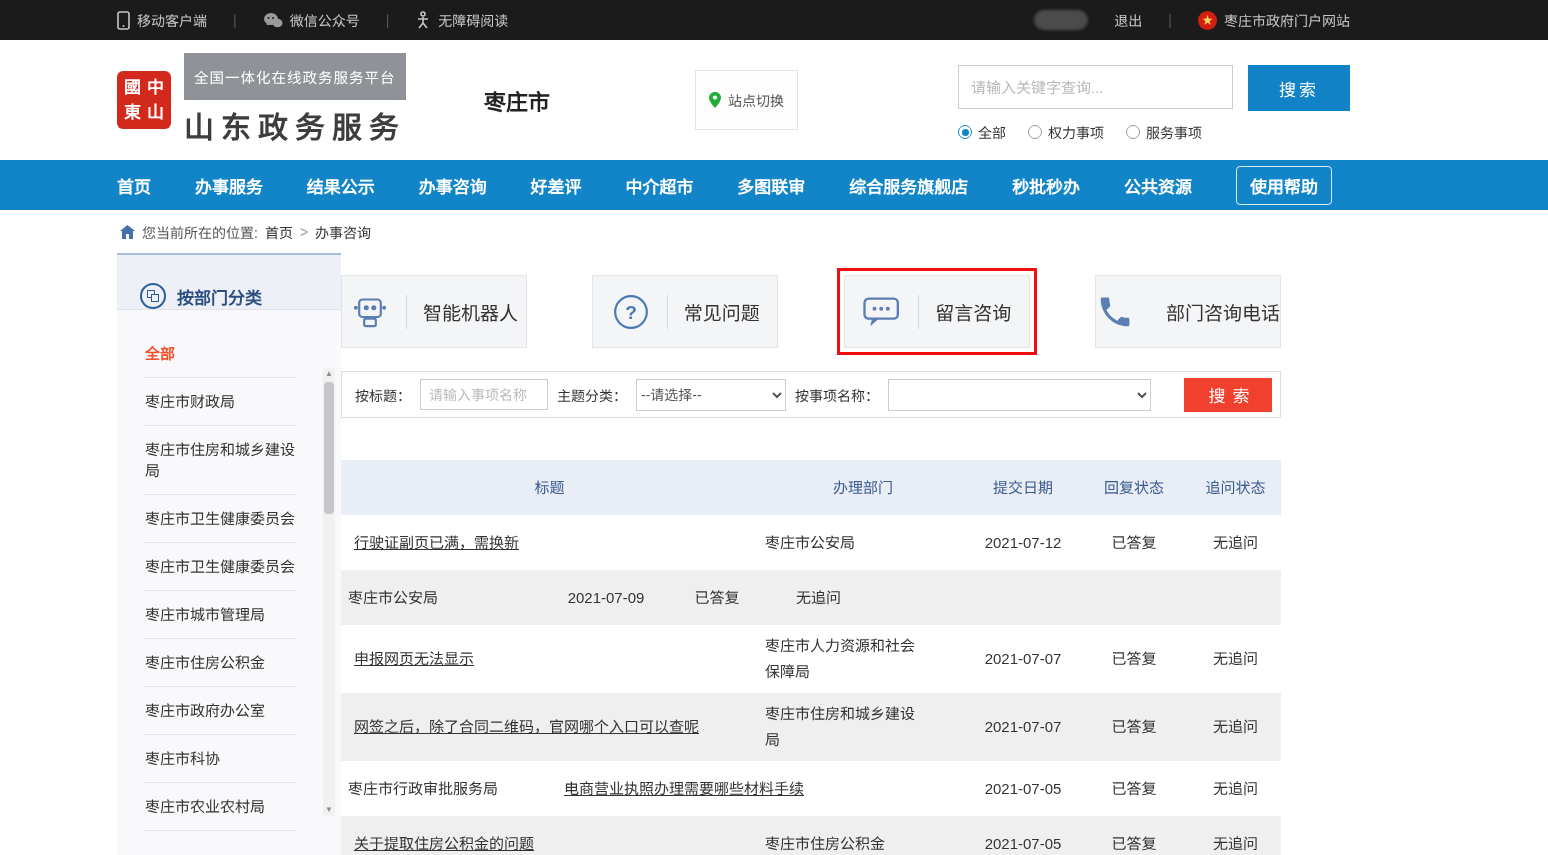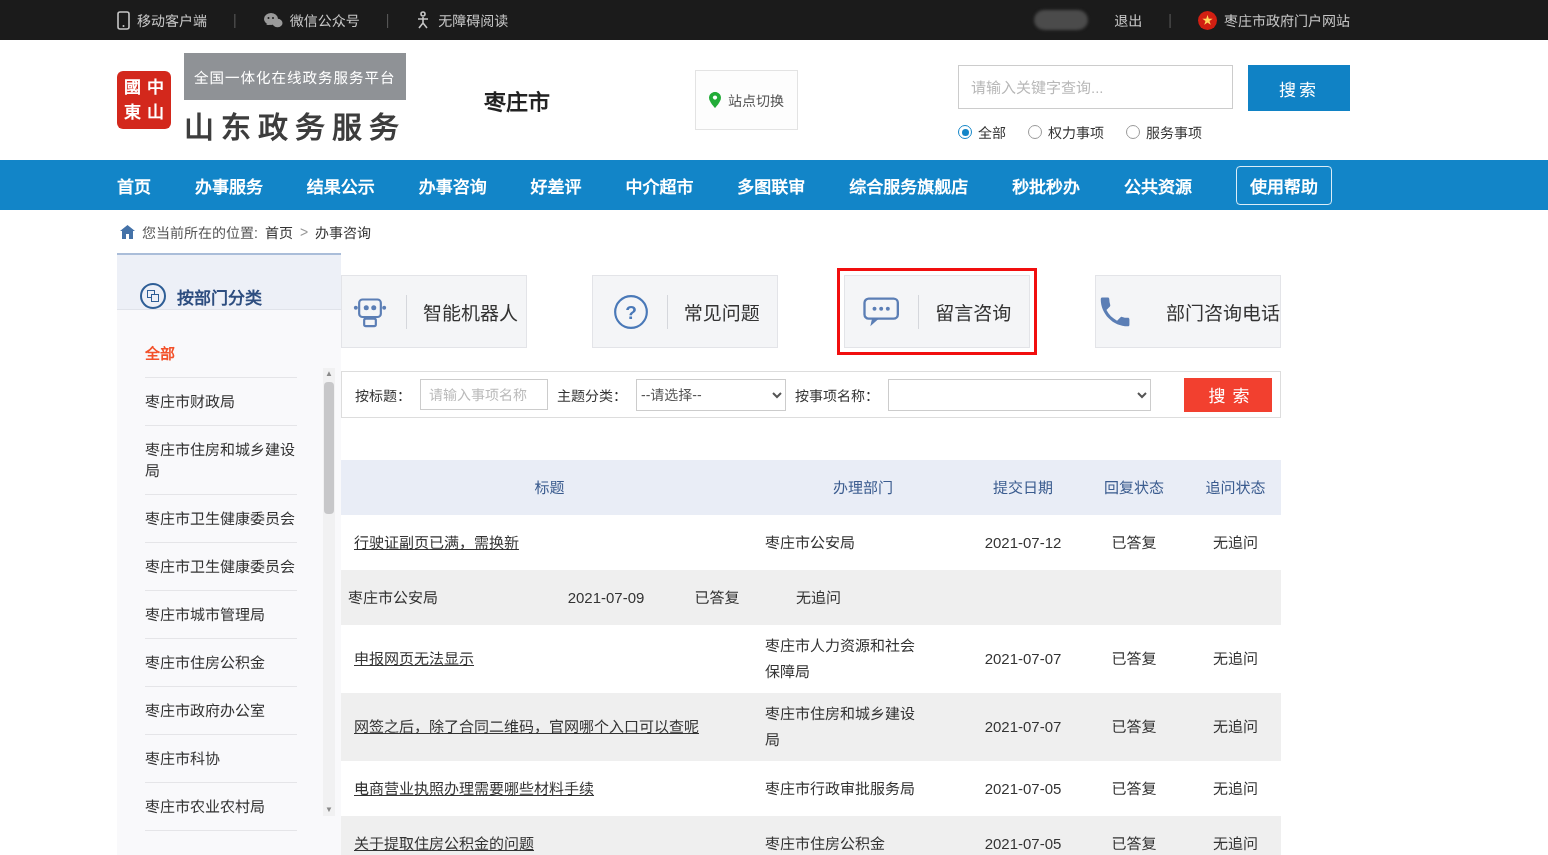--- a/index.html
+++ b/index.html
@@ -358,22 +358,22 @@
             <div class="cell c5">无追问</div>
           </div>
           <div class="trow data">
             <div class="cell c1">网签之后，除了合同二维码，官网哪个入口可以查呢</div>
             <div class="cell c2">枣庄市住房和城乡建设局</div>
             <div class="cell c3">2021-07-07</div>
             <div class="cell c4">已答复</div>
             <div class="cell c5">无追问</div>
           </div>
           <div class="trow data">
+            <div class="cell c2">枣庄市行政审批服务局</div>
             <div class="cell c1">电商营业执照办理需要哪些材料手续</div>
-            <div class="cell c2">枣庄市行政审批服务局</div>
             <div class="cell c3">2021-07-05</div>
             <div class="cell c4">已答复</div>
             <div class="cell c5">无追问</div>
           </div>
           <div class="trow data">
             <div class="cell c1">关于提取住房公积金的问题</div>
             <div class="cell c2">枣庄市住房公积金</div>
             <div class="cell c3">2021-07-05</div>
             <div class="cell c4">已答复</div>
             <div class="cell c5">无追问</div>

